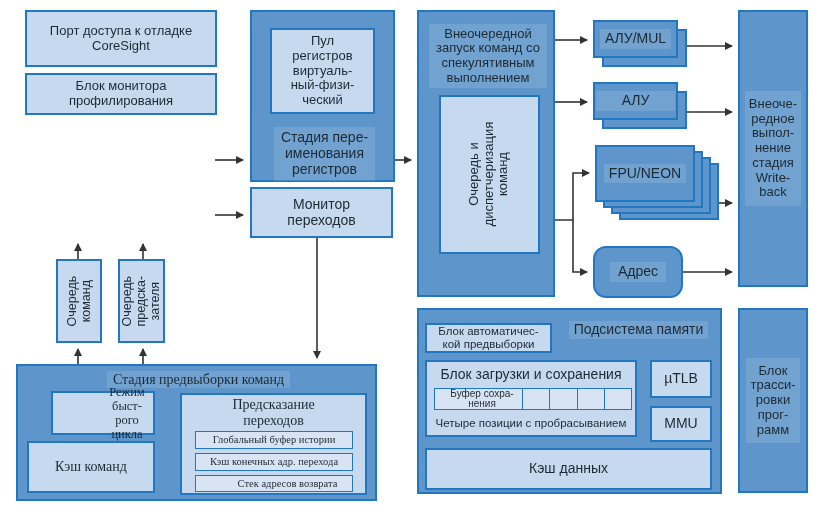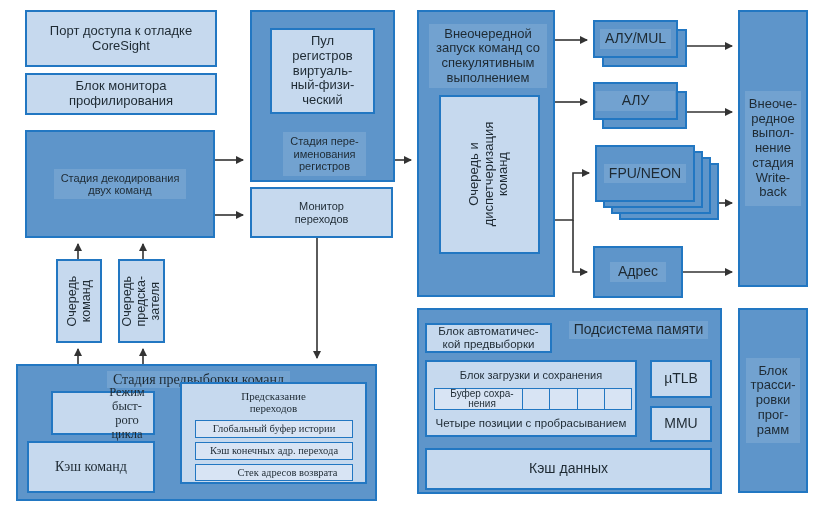--- a/index.html
+++ b/index.html
@@ -19,21 +19,21 @@
     position:absolute;box-sizing:border-box;border:2px solid var(--border);
     display:flex;align-items:center;justify-content:center;text-align:center;
   }
   .light{background:var(--light-fill);}
   .lighter{background:var(--lighter-fill);}
   .dark{background:var(--dark-fill);}
   .lbl{white-space:pre-line;line-height:1.13;}
   .panel{background:rgba(255,255,255,0.13);padding:3px 7px;}
   .vlabel{transform:rotate(-90deg);white-space:pre-line;line-height:1.13;text-align:center;}
   .abs{position:absolute;box-sizing:border-box;display:flex;align-items:center;justify-content:center;text-align:center;}
-  .f10{font-size:10px;} .f105{font-size:10.5px;} .f115{font-size:11.5px;} .f125{font-size:12.5px;} .f13{font-size:13px;} .f135{font-size:11px;align-items:center;} .f14{font-size:14px;}
+  .f10{font-size:10px;} .f105{font-size:10.5px;} .f115{font-size:11.5px;} .f125{font-size:12.5px;} .f13{font-size:13px;} .f135{font-size:14px;align-items:center;} .f14{font-size:14px;}
   .wires{position:absolute;left:0;top:0;z-index:0;}
   .box{z-index:1;}
   .slots{display:flex;align-items:stretch;}
   .slot{flex:1;border-left:1.5px solid var(--border);background:var(--lighter-fill);}
   .slot:first-child{border-left:none;}
 </style>
 </head>
 <body>
 
 <div class="canvas">
@@ -67,24 +67,20 @@
   <div class="box light f13" style="left:25px;top:10px;width:192px;height:57px;">
     <span class="lbl">Порт доступа к отладке
 CoreSight</span>
   </div>
 
   <div class="box light f13" style="left:25px;top:73px;width:192px;height:42px;">
     <span class="lbl">Блок монитора
 профилирования</span>
   </div>
 
-  <div class="box dark f135" style="left:25px;top:130px;width:190px;height:108px;">
-    <span class="lbl panel">Стадия декодирования
-двух команд</span>
-  </div>
 
   <div class="box dark" style="left:250px;top:10px;width:145px;height:172px;">
     <div class="abs light f13" style="left:18px;top:16px;width:105px;height:86px;border:2px solid var(--border);">
       <span class="lbl">Пул
 регистров
 виртуаль-
 ный-физи-
 ческий</span>
     </div>
     <div class="abs f135" style="left:4px;top:116px;width:137px;height:52px;">
@@ -123,21 +119,21 @@
     <span class="lbl panel" style="padding:2px 26px;">АЛУ</span>
   </div>
 
   <div class="box dark" style="left:619px;top:163px;width:100px;height:57px;"></div>
   <div class="box dark" style="left:611px;top:157px;width:100px;height:57px;"></div>
   <div class="box dark" style="left:603px;top:151px;width:100px;height:57px;"></div>
   <div class="box dark f14" style="left:595px;top:145px;width:100px;height:57px;">
     <span class="lbl panel" style="padding:2px 5px;">FPU/NEON</span>
   </div>
 
-  <div class="box dark f14" style="left:593px;top:246px;width:90px;height:52px;">
+  <div class="box dark f14" style="left:593px;top:246px;width:90px;height:52px;border-radius:13px;">
     <span class="lbl panel" style="padding:2px 8px;">Адрес</span>
   </div>
 
   <div class="box dark f13" style="left:738px;top:10px;width:70px;height:277px;">
     <span class="lbl panel" style="padding:6px 4px;">Внеоче-
 редное
 выпол-
 нение
 стадия
 Write-
@@ -158,21 +154,21 @@
     <div class="abs f14" style="left:0px;top:4px;width:361px;height:19px;">
       <span class="lbl panel" style="padding:1px 6px;">Стадия предвыборки команд</span>
     </div>
     <div class="abs light f125" style="left:33px;top:25px;width:104px;height:44px;border:2px solid var(--border);padding-left:48px;">
       <span class="lbl">Режим быст-
 рого цикла</span>
     </div>
     <div class="abs light f14" style="left:9px;top:75px;width:128px;height:52px;border:2px solid var(--border);">
       <span class="lbl">Кэш команд</span>
     </div>
-    <div class="abs light" style="left:162px;top:16px;width:187px;height:102px;border:2px solid var(--border);display:block;">
+    <div class="abs light" style="left:162px;top:27px;width:187px;height:102px;border:2px solid var(--border);display:block;">
       <div class="abs f135" style="left:0px;top:3px;width:183px;height:30px;">
         <span class="lbl">Предсказание
 переходов</span>
       </div>
       <div class="abs lighter f105" style="left:13px;top:36px;width:158px;height:18px;border:1.5px solid var(--border);">
         <span class="lbl">Глобальный буфер истории</span>
       </div>
       <div class="abs lighter f105" style="left:13px;top:58px;width:158px;height:18px;border:1.5px solid var(--border);">
         <span class="lbl">Кэш конечных адр. перехода</span>
       </div>

